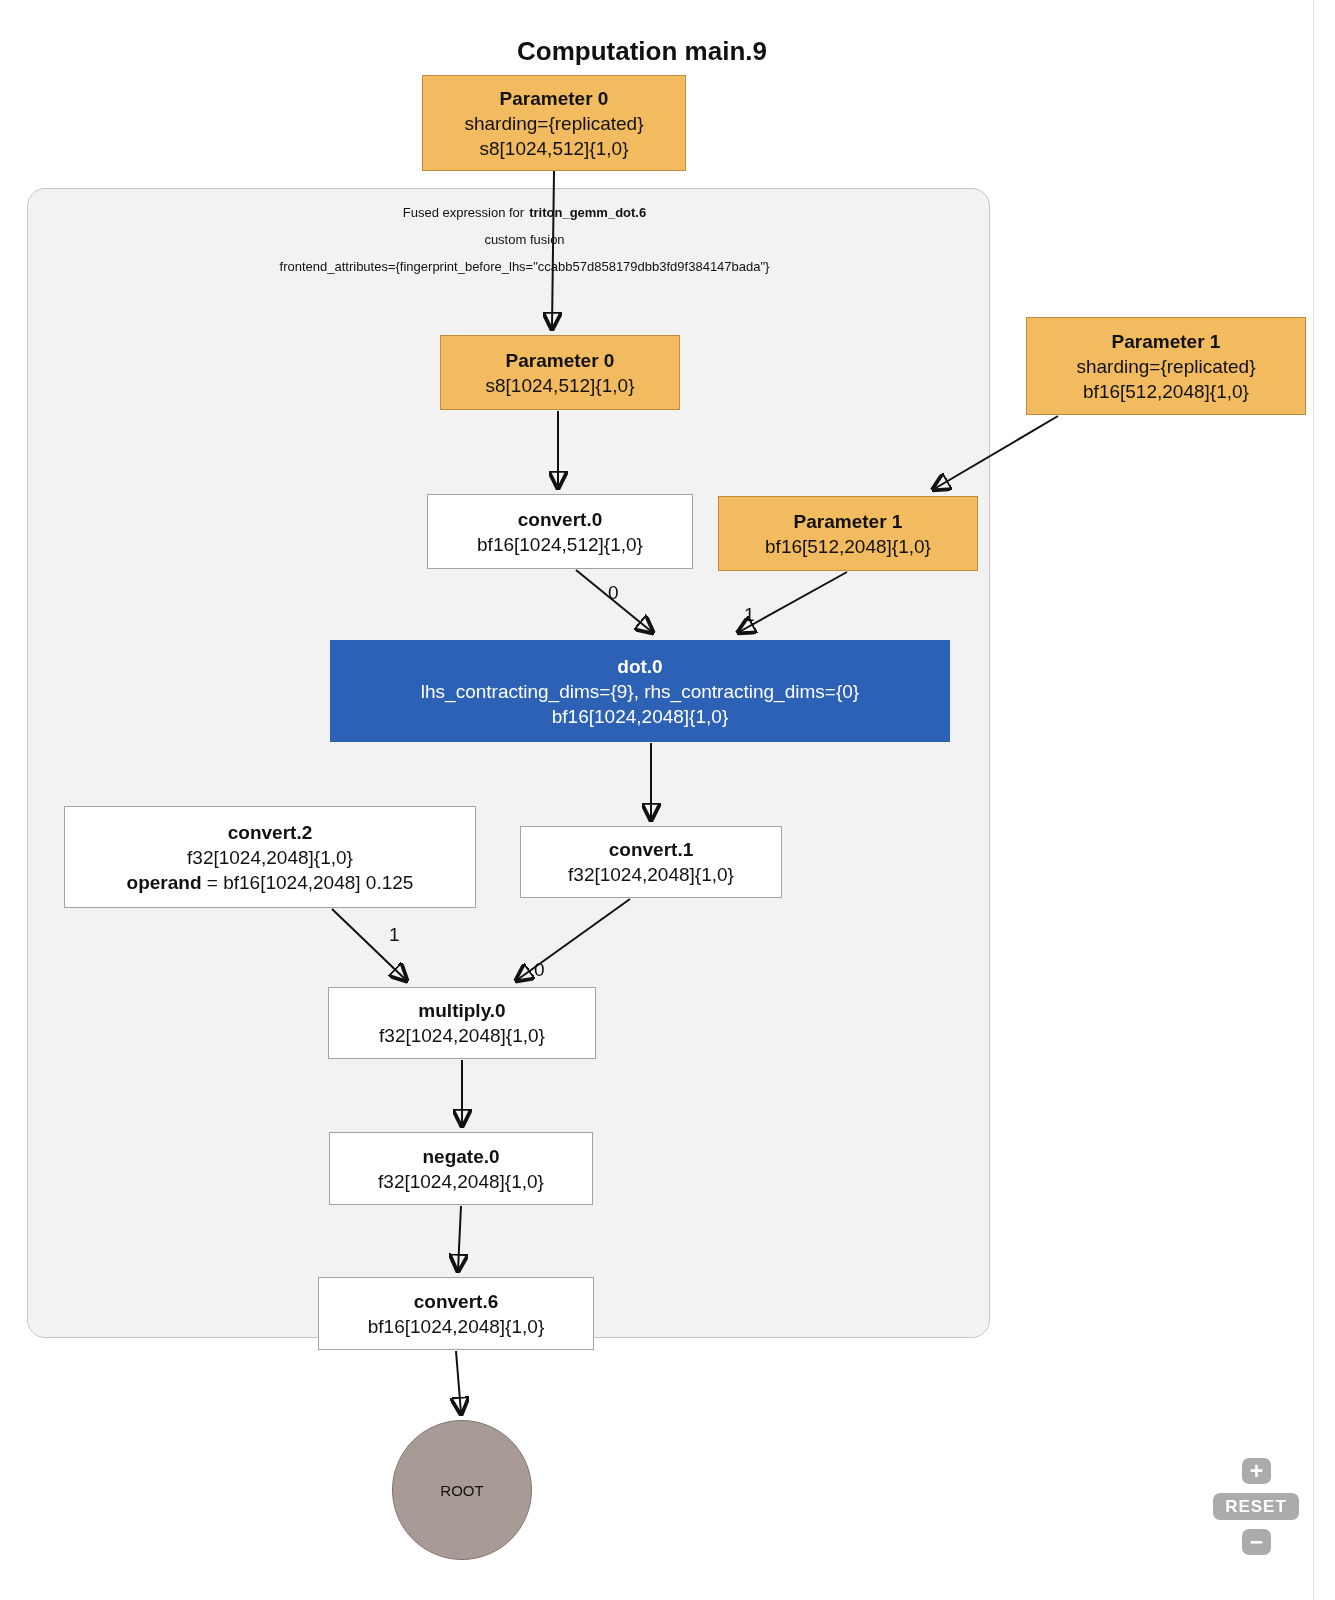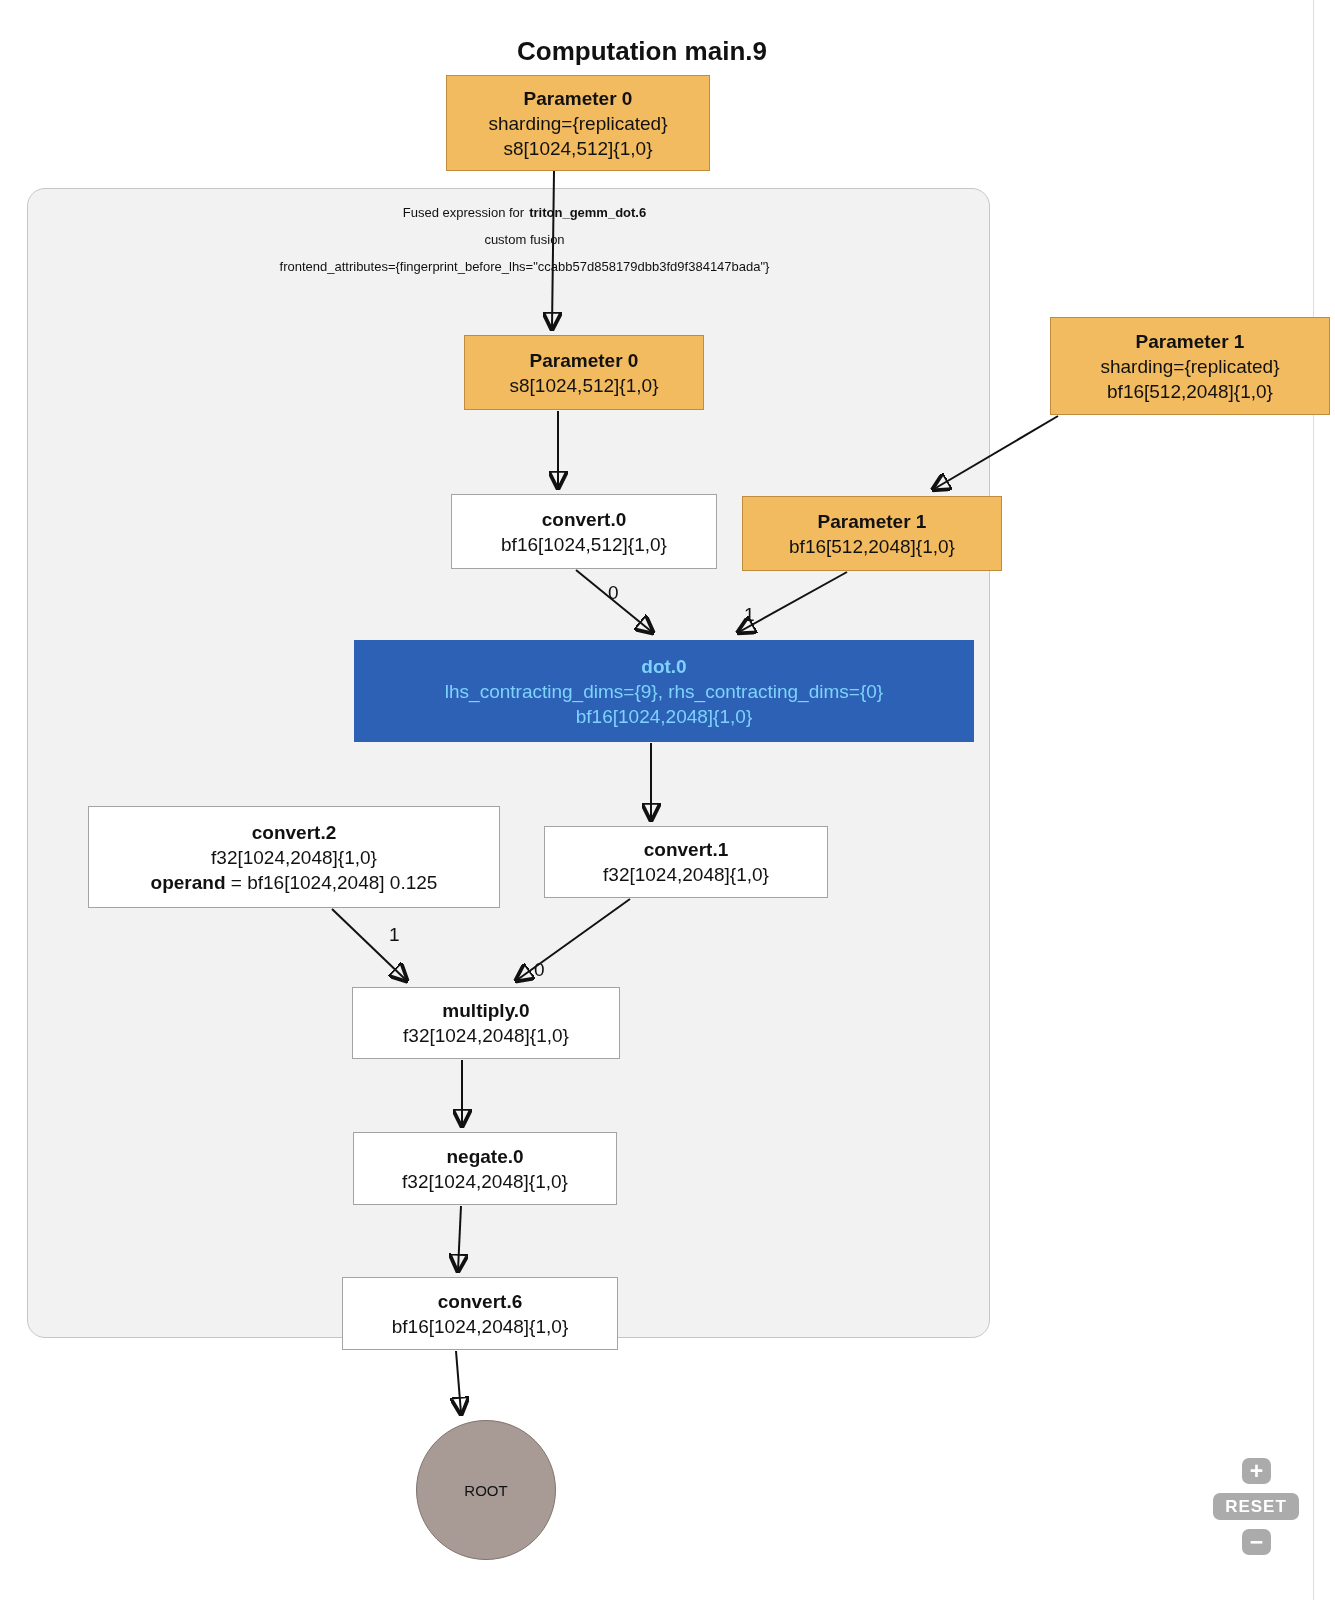--- a/index.html
+++ b/index.html
@@ -29,33 +29,33 @@
     border-radius:18px;box-sizing:border-box;z-index:1;
   }
   .cluster-label{
     position:absolute;left:16px;top:10px;width:100%;text-align:center;
     font-size:13px;line-height:27px;
   }
   .cluster-label b{margin-left:5px;}
   .node{
     position:absolute;display:flex;flex-direction:column;justify-content:center;
     align-items:center;text-align:center;font-size:19px;line-height:25px;
-    box-sizing:border-box;z-index:2;background:#fff;border:1.5px solid var(--node-border);margin-left:24px;
+    box-sizing:border-box;z-index:2;background:#fff;border:1.5px solid var(--node-border);
   }
   .node .t{font-weight:bold;}
   .node.param{background:var(--param-fill);border-color:var(--param-border);}
-  .node.blue{background:var(--dot-fill);border-color:var(--dot-fill);color:#7dd3fc;}
+  .node.blue{background:var(--dot-fill);border-color:var(--dot-fill);color:#ffffff;}
   #param0-outer{left:422px;top:75px;width:264px;height:96px;}
   #param0-inner{left:440px;top:335px;width:240px;height:75px;}
   #convert0{left:427px;top:494px;width:266px;height:75px;}
   #param1-inner{left:718px;top:496px;width:260px;height:75px;}
   #param1-outer{left:1026px;top:317px;width:280px;height:98px;}
   #dot0{left:330px;top:640px;width:620px;height:102px;}
   #convert2{left:64px;top:806px;width:412px;height:102px;}
-  #convert1{left:520px;top:826px;width:284px;height:72px;}
+  #convert1{left:520px;top:826px;width:262px;height:72px;}
   #multiply0{left:328px;top:987px;width:268px;height:72px;}
   #negate0{left:329px;top:1132px;width:264px;height:73px;}
   #convert6{left:318px;top:1277px;width:276px;height:73px;}
   #root{
     left:392px;top:1420px;width:140px;height:140px;border-radius:50%;
     background:var(--root-fill);border:1.5px solid var(--root-border);font-size:15px;
   }
   #edges{position:absolute;left:0;top:0;width:1335px;height:1600px;z-index:3;pointer-events:none;}
   #edges path{stroke:var(--edge-color);stroke-width:2;fill:none;}
   .edge-label{position:absolute;z-index:4;font-size:19px;color:#111;}

